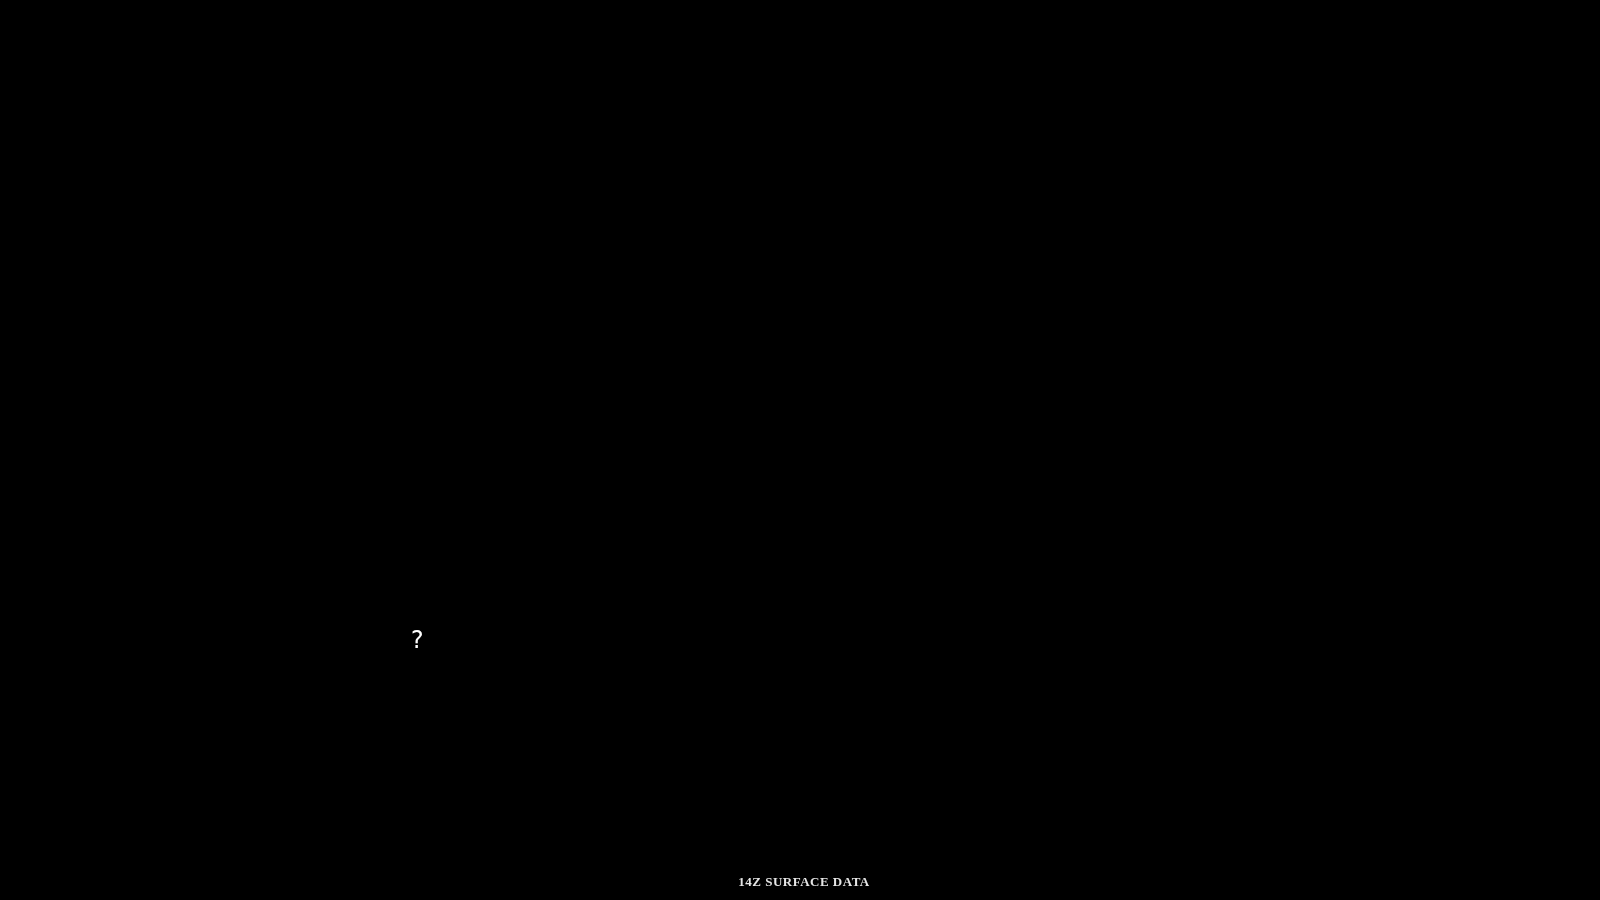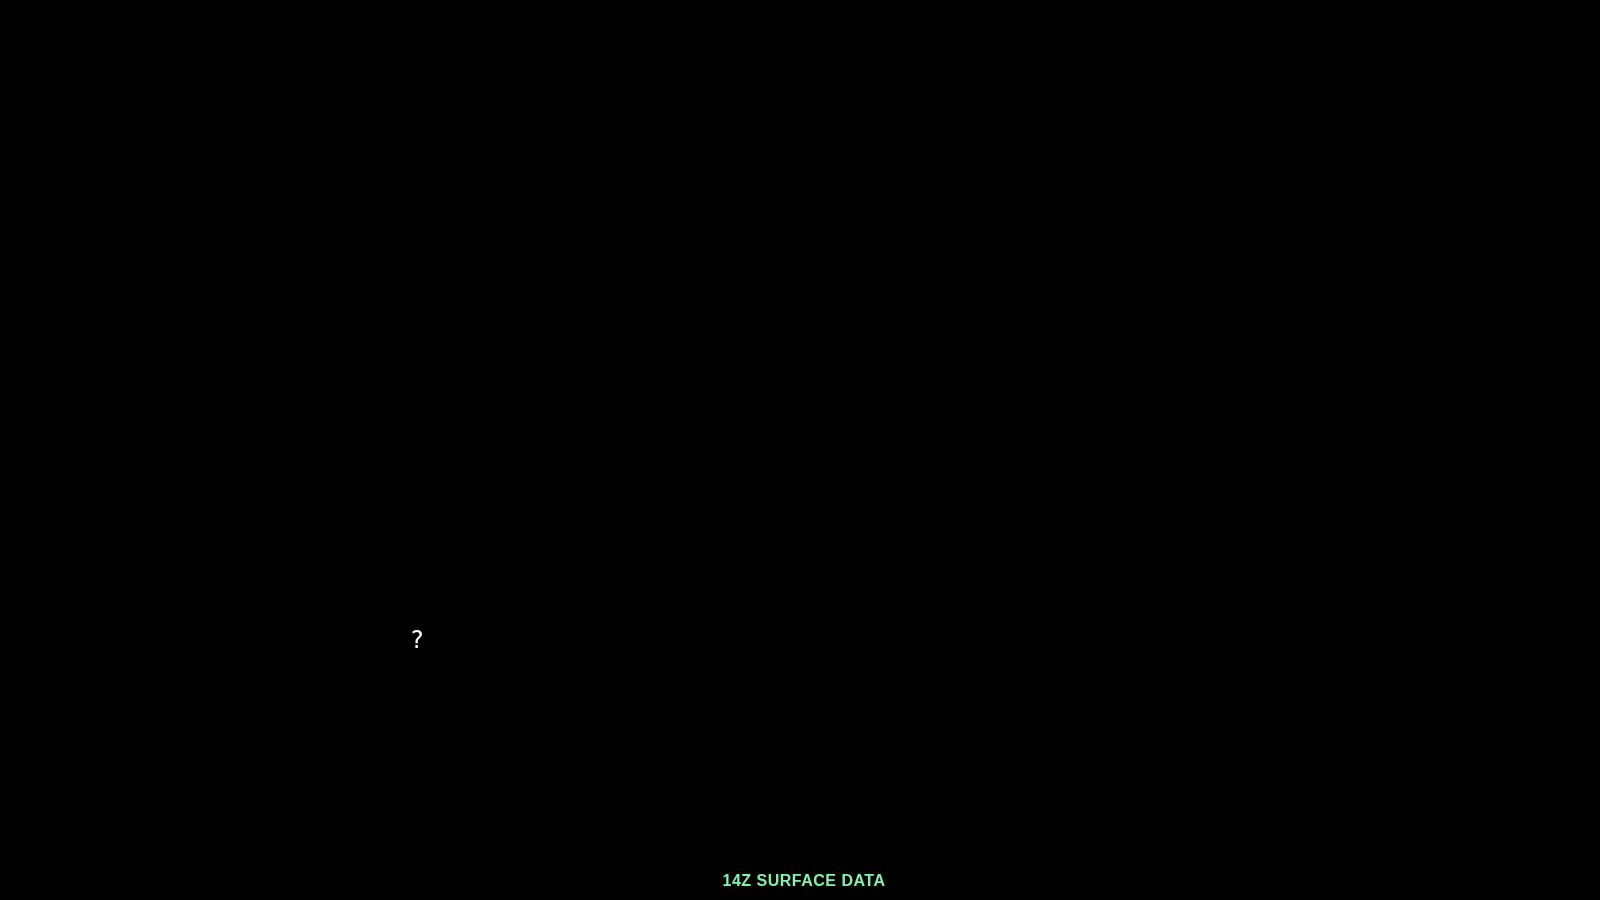--- a/index.html
+++ b/index.html
@@ -30,23 +30,23 @@
     -webkit-font-smoothing: none;
   }
   .title-bar {
     position: absolute;
     left: 4px;           
     top: 873px;
     width: 1600px;
     text-align: center;
   }
   .title-text {
-    color: #86efac;
-    font-family: Liberation Sans, sans-serif;
-    font-size: 16px;
+    color: #e5e5e5;
+    font-family: Liberation Serif, serif;
+    font-size: 13px;
     font-weight: bold;
     letter-spacing: 0.5px;
     line-height: 16px;
     white-space: pre;
   }
 </style>
 </head>
 <body>
 
 <div class="screen">

